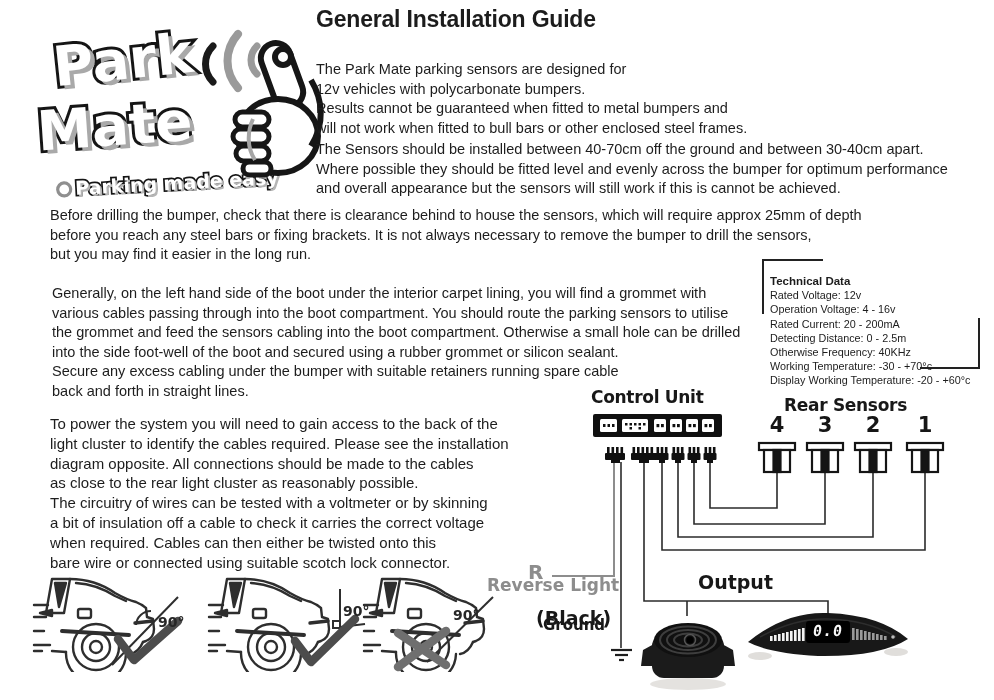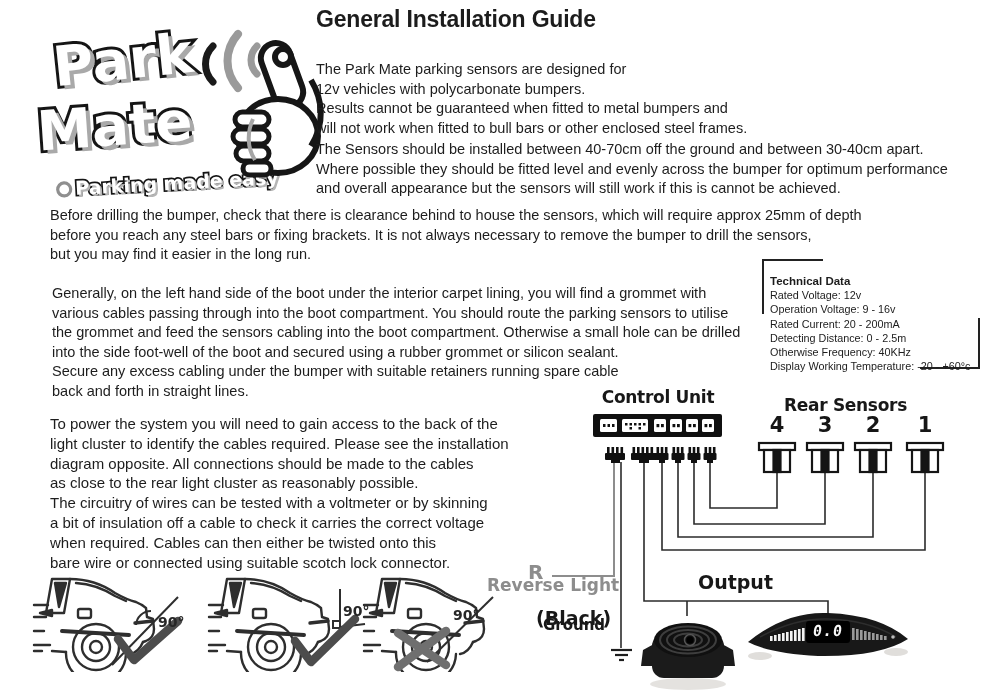--- a/index.html
+++ b/index.html
@@ -84,29 +84,30 @@
 a bit of insulation off a cable to check it carries the correct voltage
 when required. Cables can then either be twisted onto this
 bare wire or connected using suitable scotch lock connector.</div>
 
 <div class="abs" style="left:755px;top:255px;width:235px;height:125px;">
   <div class="abs" style="left:7px;top:4px;width:59px;height:53px;border-top:2px solid #222;border-left:2px solid #222;"></div>
   <div class="abs" style="left:165px;top:63px;width:58px;height:49px;border-right:2px solid #222;border-bottom:2px solid #222;"></div>
   <div class="abs tech" style="left:15px;top:8px;width:218px;">
     <div class="hd">Technical Data</div>
     <div>Rated Voltage: 12v</div>
-    <div>Operation Voltage: 9 - 16v</div>
+    <div>Operation Voltage: 4 - 16v</div>
     <div>Rated Current: 20 - 200mA</div>
     <div>Detecting Distance: 0 - 2.5m</div>
     <div>Otherwise Frequency: 40KHz</div>
+    <div>Working Temperature: -30 - +70°c</div>
     <div>Display Working Temperature: -20 - +60°c</div>
   </div>
 </div>
 
-<div class="abs dlabel" style="left:591px;top:387px;width:134px;text-align:center;font-size:17px;letter-spacing:-0.3px;">Control Unit</div>
+<div class="abs dlabel" style="left:591px;top:387px;width:134px;font-size:17px;letter-spacing:-0.3px;">Control Unit</div>
 <div class="abs dlabel" style="left:778px;top:395px;width:135px;text-align:center;font-size:17px;letter-spacing:-0.3px;">Rear Sensors</div>
 
 <div class="abs num" style="left:765px;top:413px;">4</div>
 <div class="abs num" style="left:813px;top:413px;">3</div>
 <div class="abs num" style="left:861px;top:413px;">2</div>
 <div class="abs num" style="left:913px;top:413px;">1</div>
 
 <div class="abs dlabel gray" style="left:487px;top:539px;font-size:17px;margin-top:36px;">Reverse Light</div>
 <div class="abs dlabel gray" style="left:528px;top:560px;font-size:20px;">R</div>
 <div class="abs dlabel" style="left:698px;top:571px;font-size:19px;">Output</div>

